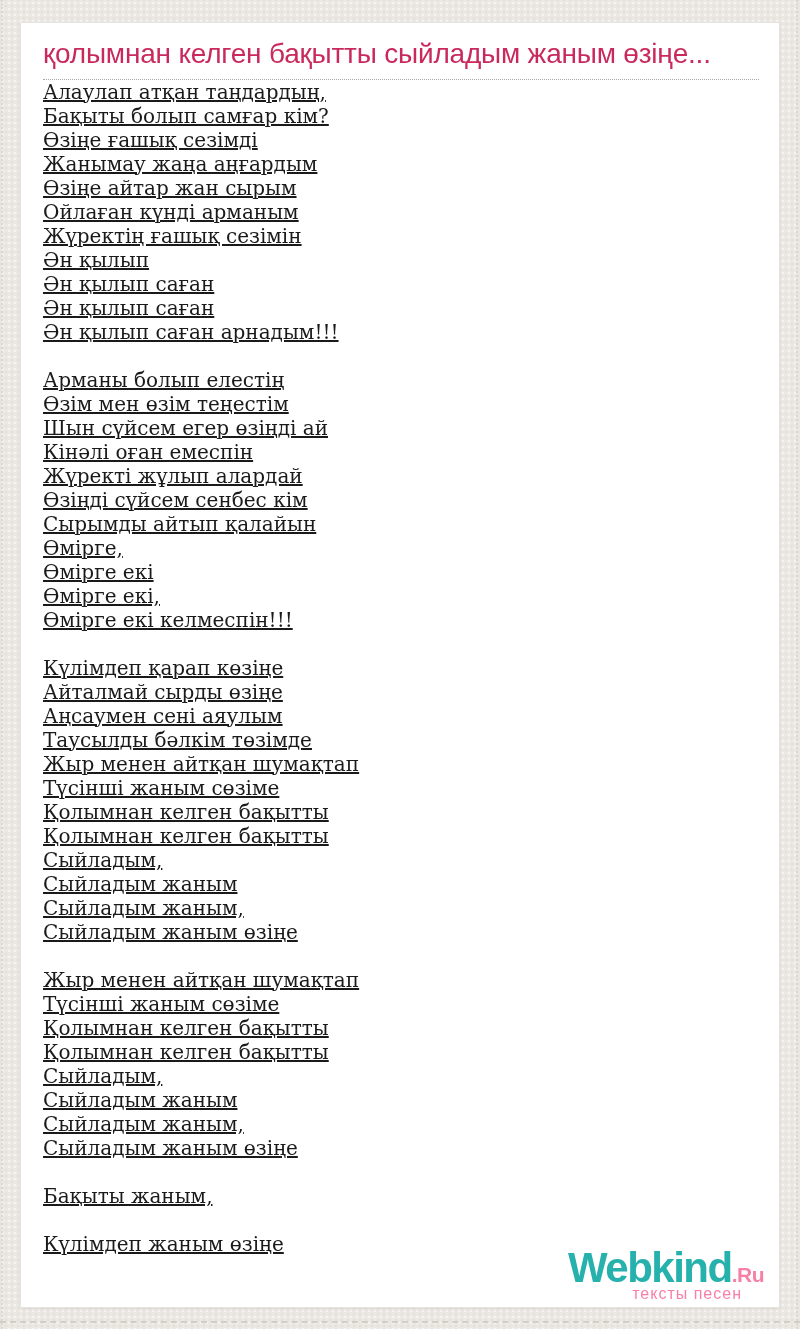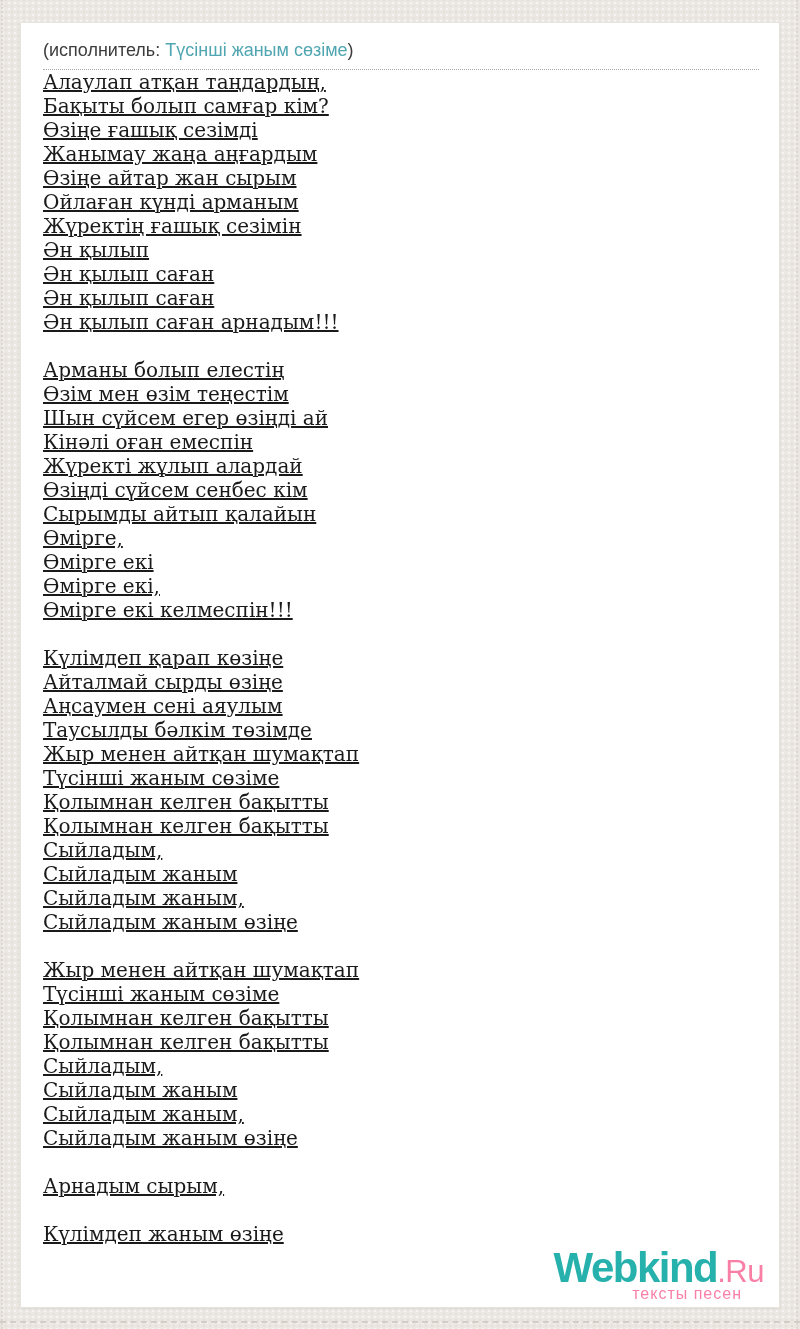--- a/index.html
+++ b/index.html
@@ -83,22 +83,22 @@
     display:block;
   }
   .logo-main{
     font-weight:bold;
     font-size:42px;
     letter-spacing:-1.5px;
     color:var(--logo-teal);
     margin-top:48px;
   }
   .logo-suffix{
-    font-weight:normal;
-    font-size:31px;
+    font-weight:bold;
+    font-size:21px;
     letter-spacing:-.5px;
     color:var(--logo-pink);
   }
   .logo-tagline{
     display:block;
     font-weight:normal;
     font-size:16px;
     letter-spacing:1px;
     color:var(--logo-pink);
     margin-top:-3px;
@@ -108,29 +108,29 @@
 </head>
 <body>
 
 <div class="edge-left"></div>
 <div class="edge-right"></div>
 <div class="bottom-rule"></div>
 
 <div class="card">
 
   <div class="page-header">
-    <div class="artist-line"><span>(исполнитель: </span><a class="artist-link">Түсінші жаным сөзіме</a><span>)</span></div>
+    <h1 class="page-title">қолымнан келген бақытты сыйладым жаным өзіңе...</h1>
   </div>
 
   <div class="lyrics">
       <p class="stanza"><span>Алаулап атқан таңдардың,</span><br><span>Бақыты болып самғар кім?</span><br><span>Өзіңе ғашық сезімді</span><br><span>Жанымау жаңа аңғардым</span><br><span>Өзіңе айтар жан сырым</span><br><span>Ойлаған күнді арманым</span><br><span>Жүректің ғашық сезімін</span><br><span>Ән қылып</span><br><span>Ән қылып саған</span><br><span>Ән қылып саған</span><br><span>Ән қылып саған арнадым!!!</span><br></p>
       <p class="stanza"><span>Арманы болып елестің</span><br><span>Өзім мен өзім теңестім</span><br><span>Шын сүйсем егер өзіңді ай</span><br><span>Кінәлі оған емеспін</span><br><span>Жүректі жұлып алардай</span><br><span>Өзіңді сүйсем сенбес кім</span><br><span>Сырымды айтып қалайын</span><br><span>Өмірге,</span><br><span>Өмірге екі</span><br><span>Өмірге екі,</span><br><span>Өмірге екі келмеспін!!!</span><br></p>
       <p class="stanza"><span>Күлімдеп қарап көзіңе</span><br><span>Айталмай сырды өзіңе</span><br><span>Аңсаумен сені аяулым</span><br><span>Таусылды бәлкім төзімде</span><br><span>Жыр менен айтқан шумақтап</span><br><span>Түсінші жаным сөзіме</span><br><span>Қолымнан келген бақытты</span><br><span>Қолымнан келген бақытты</span><br><span>Сыйладым,</span><br><span>Сыйладым жаным</span><br><span>Сыйладым жаным,</span><br><span>Сыйладым жаным өзіңе</span><br></p>
       <p class="stanza"><span>Жыр менен айтқан шумақтап</span><br><span>Түсінші жаным сөзіме</span><br><span>Қолымнан келген бақытты</span><br><span>Қолымнан келген бақытты</span><br><span>Сыйладым,</span><br><span>Сыйладым жаным</span><br><span>Сыйладым жаным,</span><br><span>Сыйладым жаным өзіңе</span><br></p>
-      <p class="stanza"><span>Арнадым сырым,</span><br><br><span>Күлімдеп жаным өзіңе</span><br></p>
+      <p class="stanza"><span>Бақыты жаным,</span><br><br><span>Күлімдеп жаным өзіңе</span><br></p>
     </div>
 
   <a class="logo">
     <span><span class="logo-main">Webkind</span><span class="logo-suffix">.Ru</span></span>
     <span class="logo-tagline">тексты песен</span>
   </a>
 
 </div>
 
 </body></html>

